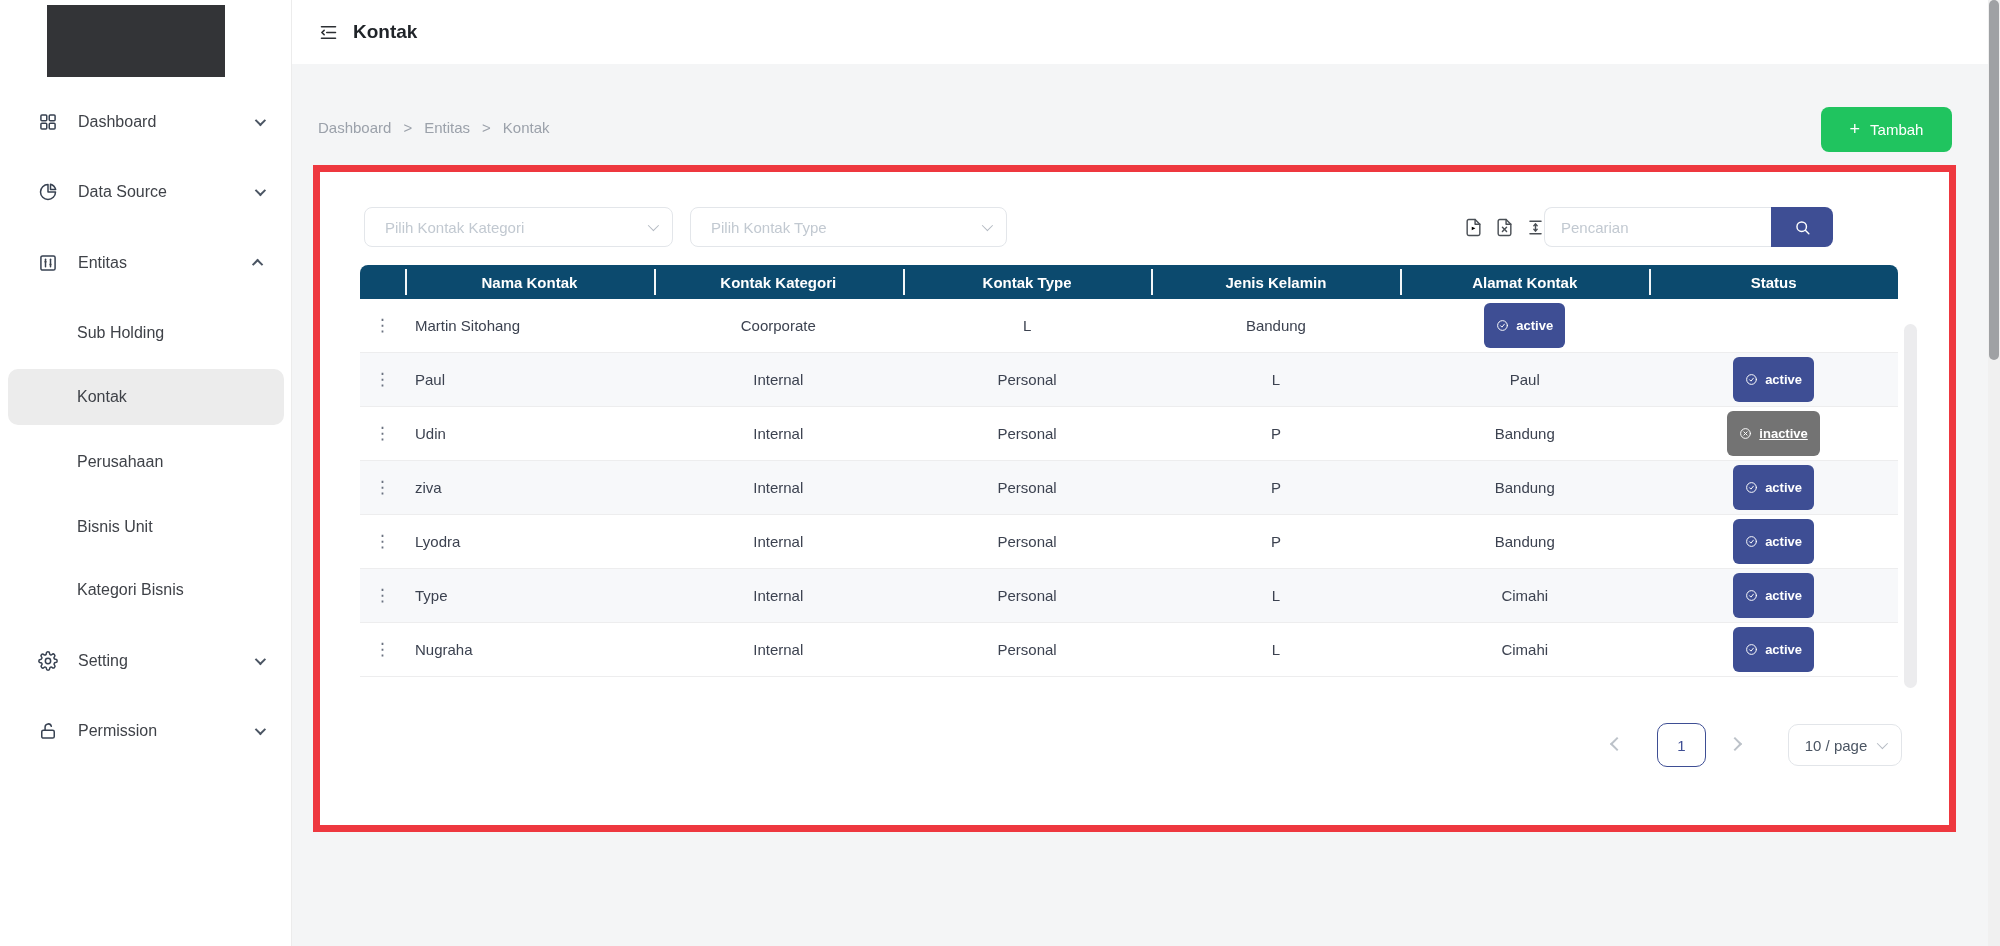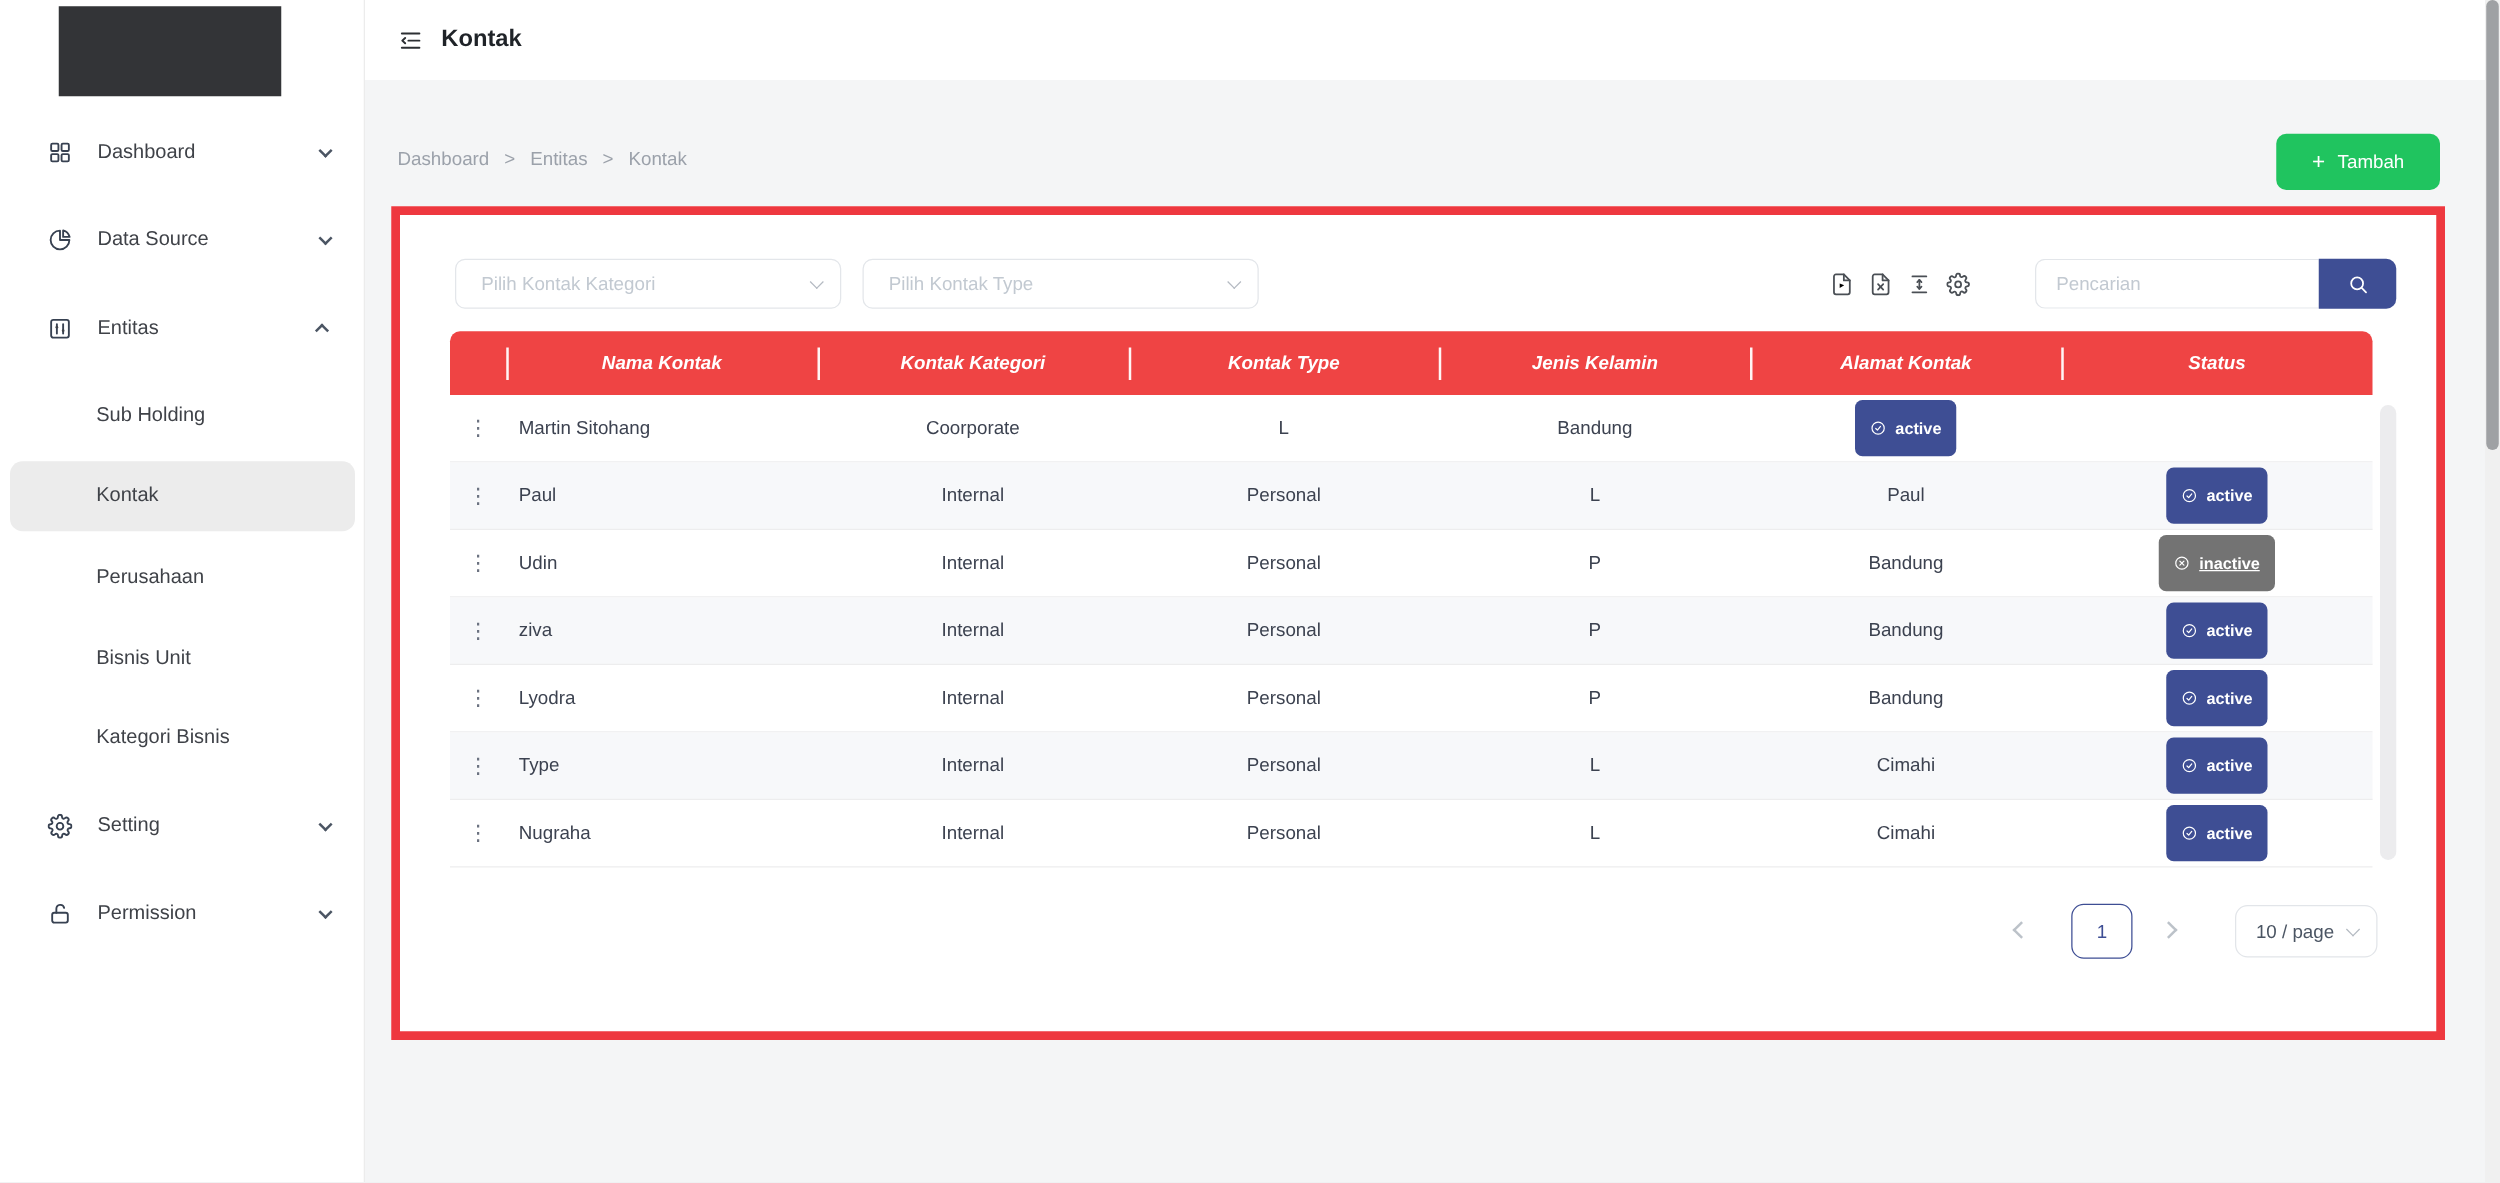--- a/index.html
+++ b/index.html
@@ -43,29 +43,29 @@
   .annotation-rect { position:absolute; left:313px; top:165px; width:1643px; height:667px; background:#ffffff; border:7px solid #ee383f; z-index:1; }
 
   
   .filter-select { position:absolute; top:207px; height:40px; border:1px solid #e3e6ea; border-radius:8px; background:#fff; display:flex; align-items:center; padding:0 16px 0 20px; z-index:2; cursor:pointer; }
   .filter-select .ph { flex:1; font-size:15px; color:#c2c9d1; }
   #filter-kategori { left:364px; width:309px; }
   #filter-type { left:690px; width:317px; }
   .toolbar-icons { position:absolute; left:1464px; top:218px; display:flex; gap:12px; z-index:2; }
   .tool-icon { width:19px; height:19px; cursor:pointer; }
   .tool-icon svg { width:19px; height:19px; stroke:#4a4f55; }
-  .search-wrap { position:absolute; left:1628px; top:207px; width:321px; height:40px; display:flex; z-index:2; }
+  .search-wrap { position:absolute; left:1544px; top:207px; width:321px; height:40px; display:flex; z-index:2; }
   .search-input { width:227px; height:40px; border:1px solid #e3e6ea; border-right:none; border-radius:8px 0 0 8px; padding:0 16px; font-size:15px; color:#33373d; font-family:"Liberation Sans",sans-serif; outline:none; }
   .search-input::placeholder { color:#c2c9d1; }
   .search-btn { width:62px; height:40px; background:#3e4e94; border:none; border-radius:0 8px 8px 0; display:flex; align-items:center; justify-content:center; cursor:pointer; }
   .search-btn svg { width:19px; height:19px; stroke:#ffffff; }
 
   
   .tbl { position:absolute; left:360px; top:265px; width:1538px; z-index:2; }
-  .thead { display:grid; grid-template-columns:45px repeat(6,1fr); height:51px; background:#ef4444; border-radius:8px 8px 0 0;font-style:italic; }
+  .thead { display:grid; grid-template-columns:45px repeat(6,1fr); height:34px; background:#0c4a6e; border-radius:8px 8px 0 0; }
   .hcell { position:relative; display:flex; align-items:center; justify-content:center; color:#fff; font-size:15px; font-weight:bold; }
   .hcell::before { content:""; position:absolute; left:0; top:50%; transform:translateY(-50%); width:2px; height:26px; background:rgba(255,255,255,0.95); }
   .hcell.action::before { display:none; }
   .trow { display:grid; grid-template-columns:45px repeat(6,1fr); height:54px; background:#ffffff; border-bottom:1px solid #ededee; cursor:pointer; }
   .trow:nth-child(odd) { background:#f7f8fa; }
   .cell { display:flex; align-items:center; justify-content:center; font-size:15px; color:#3c4250; }
   .cell.nama { justify-content:flex-start; padding-left:10px; }
   .cell.action { color:#6b7280; font-size:17px; }
   .row-dots { cursor:pointer; line-height:1; }
   .badge { display:inline-flex; align-items:center; gap:7px; padding:15px 12px; border-radius:6px; background:#3e4e94; color:#fff; font-size:13px; font-weight:bold; }

